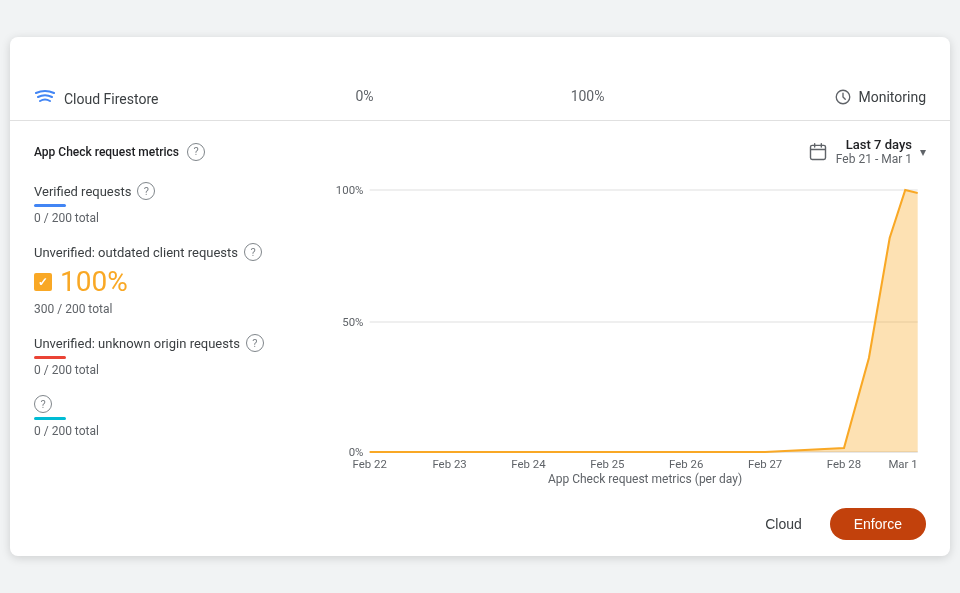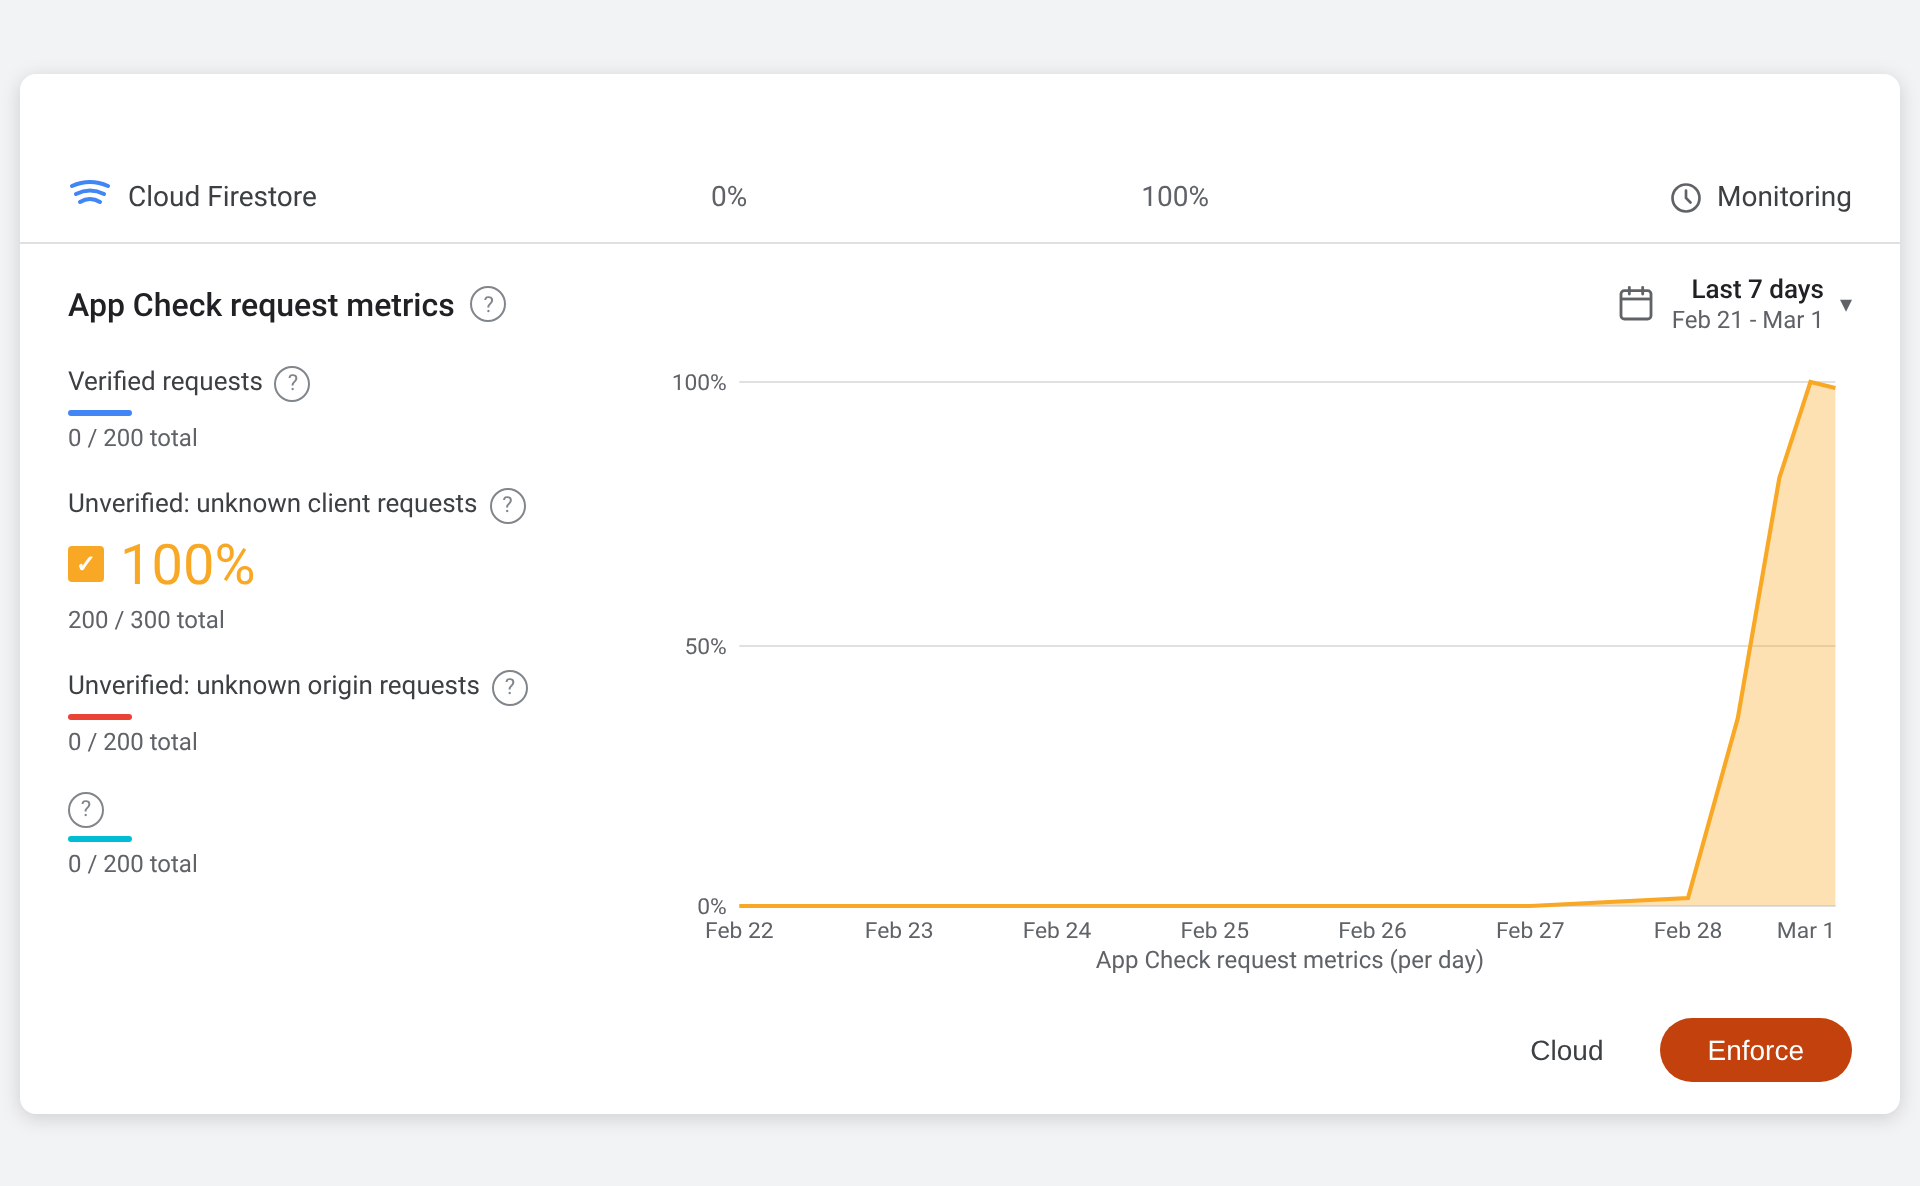--- a/index.html
+++ b/index.html
@@ -19,21 +19,21 @@
       box-shadow: 0 2px 10px rgba(0,0,0,0.15);
       width: 940px;
       max-height: 575px;
       display: flex;
       flex-direction: column;
       overflow: hidden;
     }
     
     .top-bar {
       display: flex;
-      align-items: center;
+      align-items: flex-start;
       padding: 10px 24px;
       border-bottom: 1px solid #e0e0e0;
       gap: 0;
       margin-top: 41px;
     }
     .top-bar-service {
       display: flex;
       align-items: center;
       gap: 8px;
       flex: 1;
@@ -74,21 +74,21 @@
       align-items: center;
       justify-content: space-between;
       margin-bottom: 12px;
     }
     .metrics-title-row {
       display: flex;
       align-items: center;
       gap: 8px;
     }
     .metrics-title {
-      font-size: 16px;
+      font-size: 12px;
       font-weight: 500;
       color: #202124;
     }
     .help-icon {
       width: 18px;
       height: 18px;
       border: 1.5px solid #80868b;
       border-radius: 50%;
       display: flex;
       align-items: center;
@@ -288,28 +288,28 @@
           <div class="legend-item-title">
             <span class="legend-item-label">Verified requests</span>
             <div class="help-icon">?</div>
           </div>
           <div class="legend-line" style="background:#4285f4;"></div>
           <span class="legend-count">0 / 200 total</span>
         </div>
 
         <div class="legend-item">
           <div class="legend-item-title">
-            <span class="legend-item-label">Unverified: unknown client requests</span>
+            <span class="legend-item-label">Unverified: outdated client requests</span>
             <div class="help-icon">?</div>
           </div>
           <div class="legend-pct-row">
             <div class="checkbox-orange"></div>
             <span class="pct-large">100%</span>
           </div>
-          <span class="legend-count">200 / 300 total</span>
+          <span class="legend-count">300 / 200 total</span>
         </div>
 
         <div class="legend-item">
           <div class="legend-item-title">
             <span class="legend-item-label">Unverified: unknown origin requests</span>
             <div class="help-icon">?</div>
           </div>
           <div class="legend-line" style="background:#ea4335;"></div>
           <span class="legend-count">0 / 200 total</span>
         </div>

